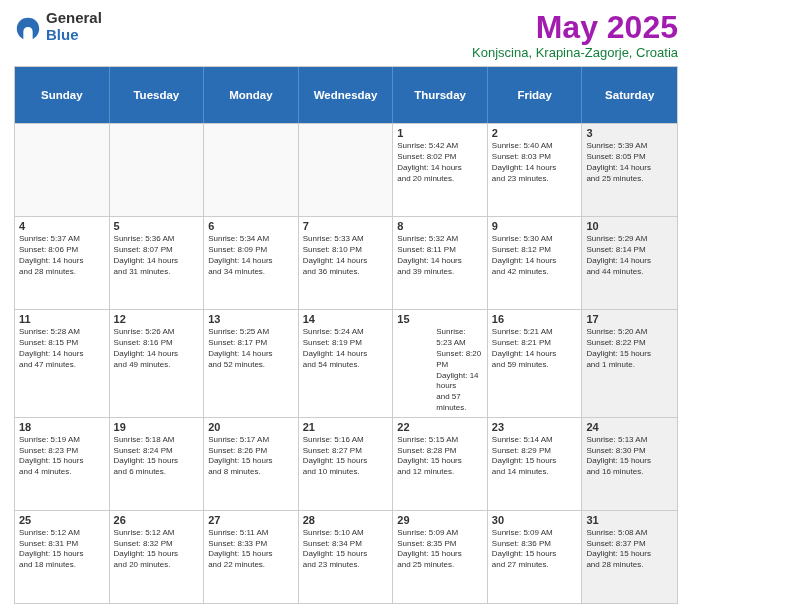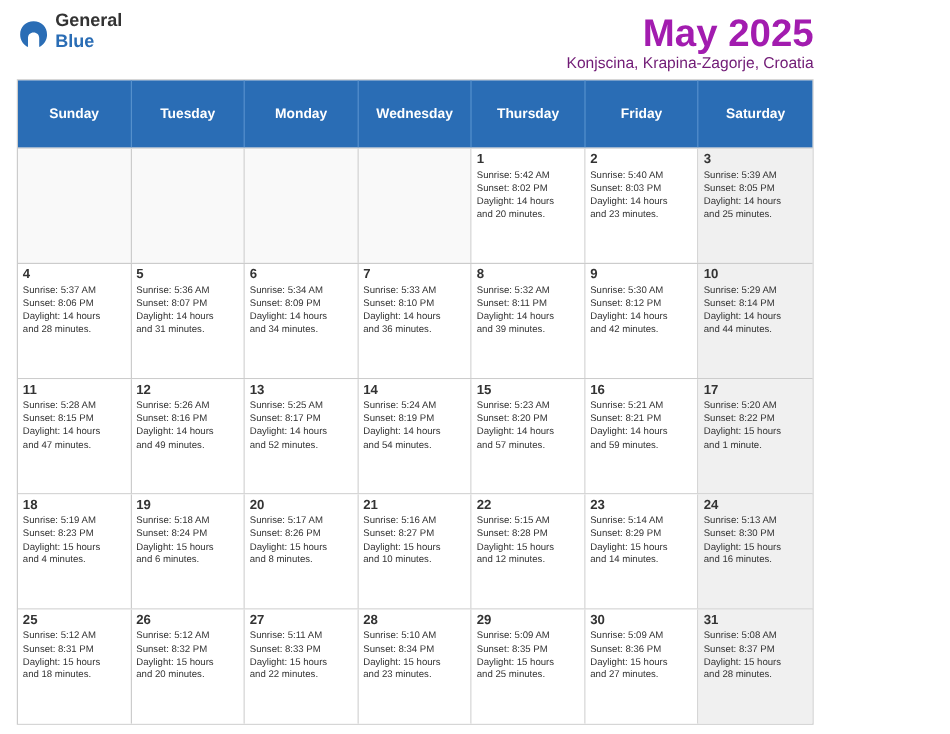--- a/index.html
+++ b/index.html
@@ -51,21 +51,21 @@
       text-align: right;
     }
     .main-title {
       font-size: 32px;
       font-weight: bold;
       color: #a21caf;
       line-height: 1.1;
     }
     .subtitle {
       font-size: 13px;
-      color: #701a75;
+      color: #15803d;
     }
     .calendar {
       flex: 1;
       display: flex;
       flex-direction: column;
       border: 1px solid #ccc;
     }
     .cal-header-row {
       display: grid;
       grid-template-columns: repeat(7, 1fr);
@@ -249,21 +249,21 @@
           </div>
           <div class="cal-cell">
             <span class="day-number">14</span>
             <div class="cell-text" style="white-space: pre-line;">Sunrise: 5:24 AM
 Sunset: 8:19 PM
 Daylight: 14 hours
 and 54 minutes.</div>
           </div>
           <div class="cal-cell">
             <span class="day-number">15</span>
-            <div class="cell-text" style="white-space: pre-line;">Sunrise: 5:23 AM
+            <div class="cell-text" style="white-space: pre-line; margin-left: 39px;">Sunrise: 5:23 AM
 Sunset: 8:20 PM
 Daylight: 14 hours
 and 57 minutes.</div>
           </div>
           <div class="cal-cell">
             <span class="day-number">16</span>
             <div class="cell-text" style="white-space: pre-line;">Sunrise: 5:21 AM
 Sunset: 8:21 PM
 Daylight: 14 hours
 and 59 minutes.</div>

